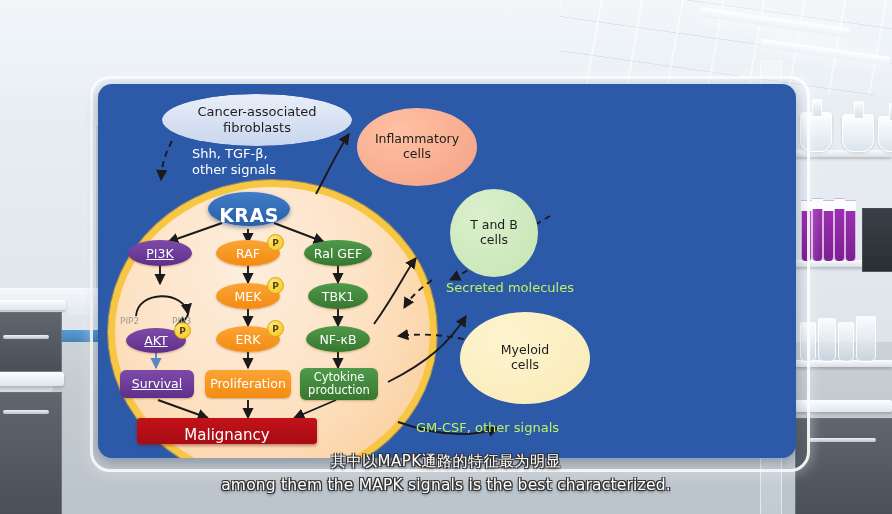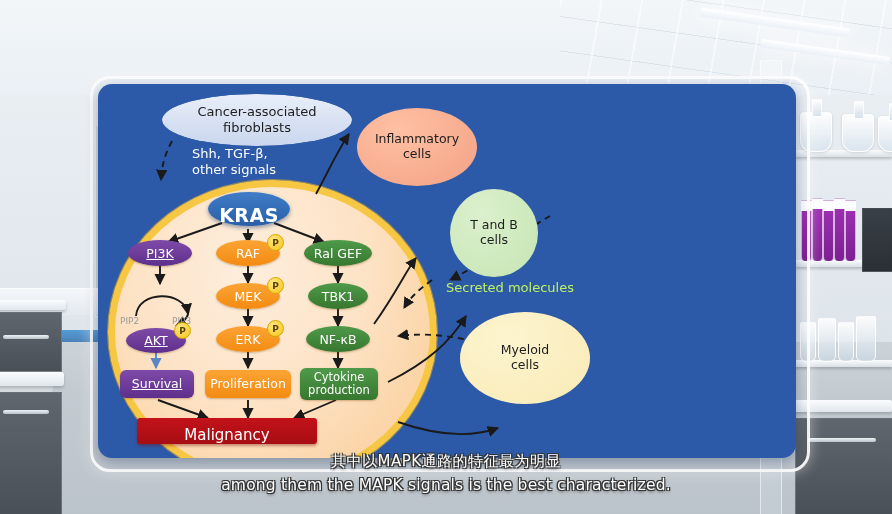--- a/index.html
+++ b/index.html
@@ -319,20 +319,21 @@
     <div class="ocell tandb" style="left:352px;top:105px;width:88px;height:88px;">
       <span style="white-space:pre-line;">T and B
 cells</span>
     </div>
     <div class="ocell myelo" style="left:362px;top:228px;width:130px;height:92px;">
       <span style="white-space:pre-line;">Myeloid
 cells</span>
     </div>
 
     <div class="plabel" style="left:348px;top:196px;">Secreted molecules</div>
+    <div class="plabel" style="left:318px;top:336px;">GM-CSF, other signals</div>
   </div>
 
   <div class="subs">
     <div class="sub-cn">其中以MAPK通路的特征最为明显</div>
     <div class="sub-en">among them the MAPK signals is the best characterized.</div>
   </div>
 
 </div>
 
 </body></html>

